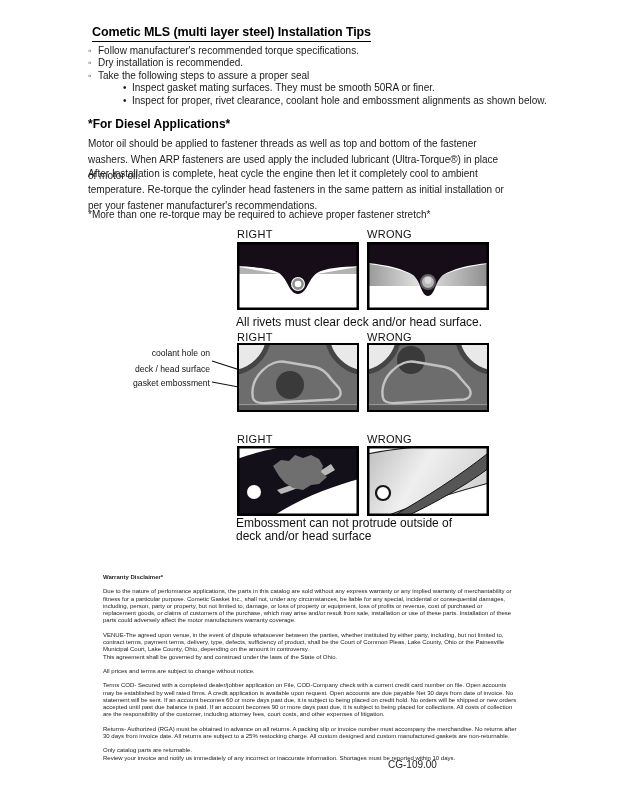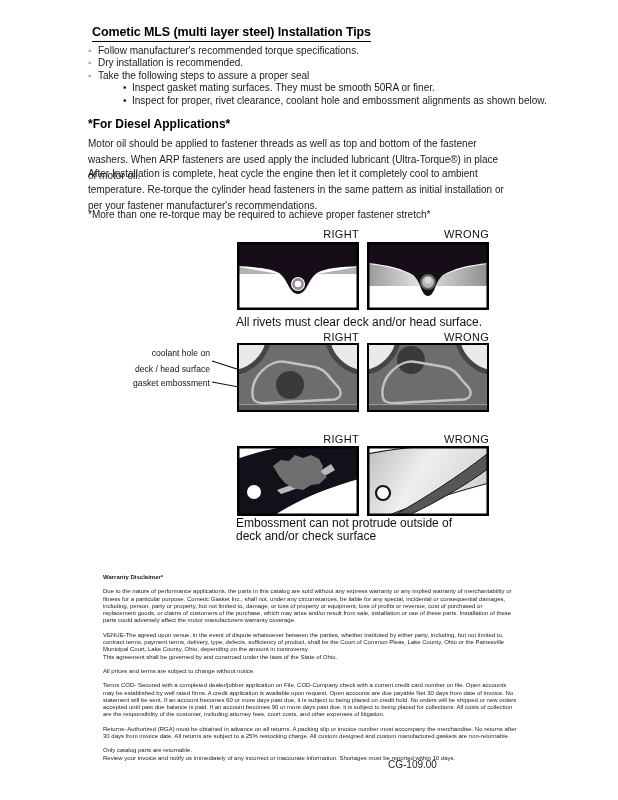--- a/index.html
+++ b/index.html
@@ -12,21 +12,21 @@
   .bullets{position:absolute;left:90px;top:45px;font-size:10px;line-height:12.4px;width:460px;}
   .bullet{position:relative;padding-left:8px;}
   .bullet::before{content:"◦";position:absolute;left:-2px;top:0;font-size:10px;}
   .subbullet{position:relative;margin-left:33px;padding-left:9px;}
   .subbullet::before{content:"•";position:absolute;left:0;top:0;font-size:10px;}
   
   .h2{position:absolute;left:88px;top:117px;font-size:12px;font-weight:bold;color:#000;}
   .para{position:absolute;left:88px;width:416px;font-size:10px;line-height:16px;}
   .p1{top:136px;} .p2{top:166px;} .p3{top:207px;}
   
-  .dlabel{position:absolute;width:122px;text-align:right;font-size:11px;letter-spacing:0.3px;color:#111;}
+  .dlabel{position:absolute;width:122px;text-align:left;font-size:11px;letter-spacing:0.3px;color:#111;}
   .dbox{position:absolute;width:122px;}
   .dbox svg{display:block;width:122px;}
   .caption{position:absolute;font-size:12px;line-height:12.5px;color:#111;}
   .c1{left:236px;top:316px;} .c2{left:239px;top:413px;} .c3{left:236px;top:517px;width:240px;}
   
   .callout{position:absolute;width:112px;text-align:right;font-size:8.6px;line-height:16px;
            white-space:pre-line;color:#111;}
   .co1{left:98px;top:345px;} .co2{left:98px;top:375px;}
   .leaders{position:absolute;left:98px;top:330px;pointer-events:none;}
   
@@ -148,21 +148,21 @@
             <stop offset="1" stop-color="#d4d4d4"></stop>
         </linearGradient>
       </defs>
       <rect x="0" y="0" width="122" height="70" fill="#ffffff"></rect>
       <path d="M0,8 C26,3 50,0 74,0 L122,0 V37 C92,45 52,57 20,70 L0,70 Z" fill="url(#g3)" stroke="#1a1a1a" stroke-width="1.2"></path>
       <path d="M26,70 C58,52 92,30 120,8 L122,10 V22 C98,40 66,58 40,70 Z" fill="#565656" stroke="#161616" stroke-width="1"></path>
       <circle cx="16" cy="47" r="7" fill="#ffffff" stroke="#161616" stroke-width="2.2"></circle>
       <rect x="1.25" y="1.25" width="119.5" height="67.5" fill="none" stroke="#000000" stroke-width="2.5"></rect>
     </svg>
   </div>
-  <div class="caption c3">Embossment can not protrude outside of deck and/or check surface</div>
+  <div class="caption c3">Embossment can not protrude outside of deck and/or head surface</div>
 
   <div class="warranty">
     <p class="whead">Warranty Disclaimer*</p>
     <p>Due to the nature of performance applications, the parts in this catalog are sold without any express warranty or any implied warranty of merchantability or fitness for a particular purpose.  Cometic Gasket Inc., shall not, under any circumstances, be liable for any special, incidental or consequential damages, including, person, party or property, but not limited to, damage, or loss of property or equipment, loss of profits or revenue, cost of purchased or replacement goods, or claims of customers of the purchase, which may arise and/or result from sale, installation or use of these parts.  Installation of these parts could adversely affect the motor manufacturers warranty coverage.</p>
     <p>VENUE-The agreed upon venue, in the event of dispute whatsoever between the parties, whether instituted by either party, including, but not limited to, contract terms, payment terms, delivery, type, defects, sufficiency of product, shall be the Court of Common Pleas, Lake County, Ohio or the Painesville Municipal Court, Lake County, Ohio, depending on the amount in controversy.
 This agreement shall be governed by and construed under the laws of the State of Ohio.</p>
     <p>All prices and terms are subject to change without notice.</p>
     <p>Terms COD- Secured with a completed dealer/jobber application on File, COD-Company check with a current credit card number on file.  Open accounts may be established by well rated firms.  A credit application is available upon request.  Open accounts are due payable Net 30 days from date of invoice.  No statement will be sent.  If an account becomes 60 or more days past due, it is subject to being placed on credit hold.  No orders will be shipped or new orders accepted until past due balance is paid.  If an account becomes 90 or more days past due, it is subject to being placed for collections.  All costs of collection are the responsibility of the customer, including attorney fees, court costs, and other expenses of litigation.</p>
     <p>Returns- Authorized (RGA) must be obtained in advance on all returns.  A packing slip or invoice number must accompany the merchandise.  No returns after 30 days from invoice date.  All returns are subject to a 25% restocking charge.  All custom designed and custom manufactured gaskets are non-returnable.</p>
     <p>Only catalog parts are returnable.

